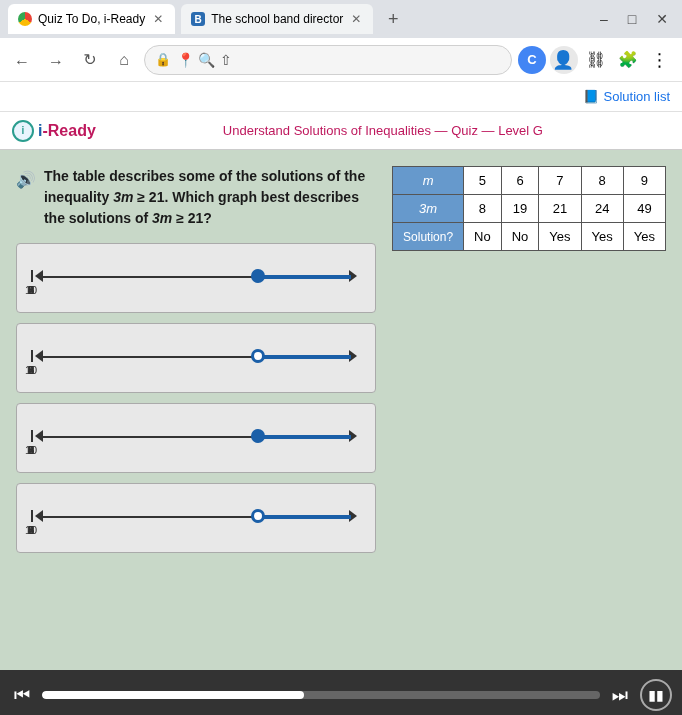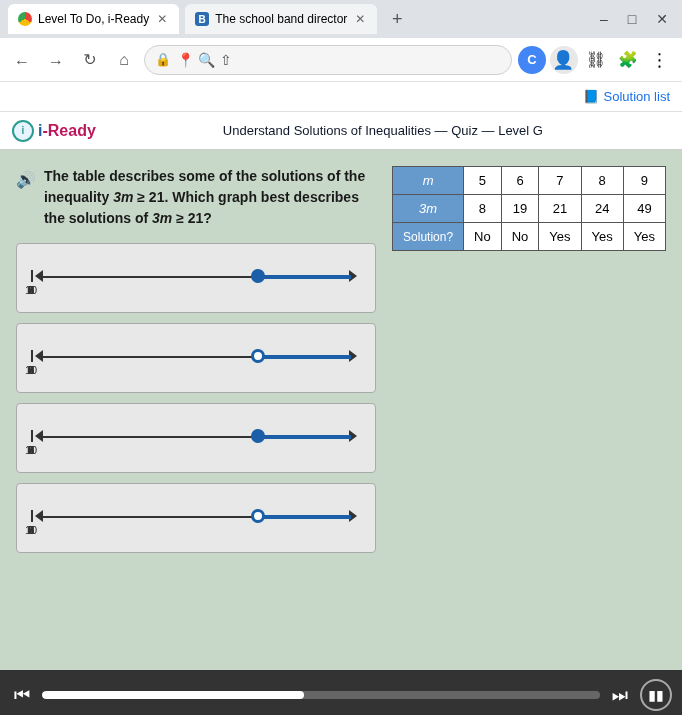--- a/index.html
+++ b/index.html
@@ -128,21 +128,21 @@
       border-radius: 50%;
       border: 2px solid #2a9d8f;
       display: flex; align-items: center; justify-content: center;
       font-size: 10px; font-weight: bold; color: #2a9d8f;
     }
     .iready-logo-text {
       font-size: 16px; font-weight: bold; color: #1a5fa8;
     }
     .iready-logo-text span { color: #e74c3c; }
     .quiz-title {
-      flex: 1; text-align: center; font-size: 13px; color: #0f172a;
+      flex: 1; text-align: center; font-size: 13px; color: #be185d;
     }
 
     
     .main-content {
       background: #c8d8c8;
       padding: 16px;
       min-height: 440px;
       display: flex;
       gap: 16px;
     }
@@ -326,21 +326,21 @@
       display: flex; align-items: center; justify-content: center;
       color: #fff; font-size: 14px; cursor: pointer;
     }
   </style>
 </head>
 <body>
 
 <div class="titlebar">
   <div class="tab active">
     <div class="tab-icon-chrome"></div>
-    <span>Level To Do, i-Ready</span>
+    <span>Quiz To Do, i-Ready</span>
     <span class="tab-close">✕</span>
   </div>
   <div class="tab">
     <div class="tab-icon-b">B</div>
     <span>The school band director</span>
     <span class="tab-close">✕</span>
   </div>
   <div class="new-tab-btn">+</div>
   <div class="window-controls">
     <span class="win-btn">–</span>

